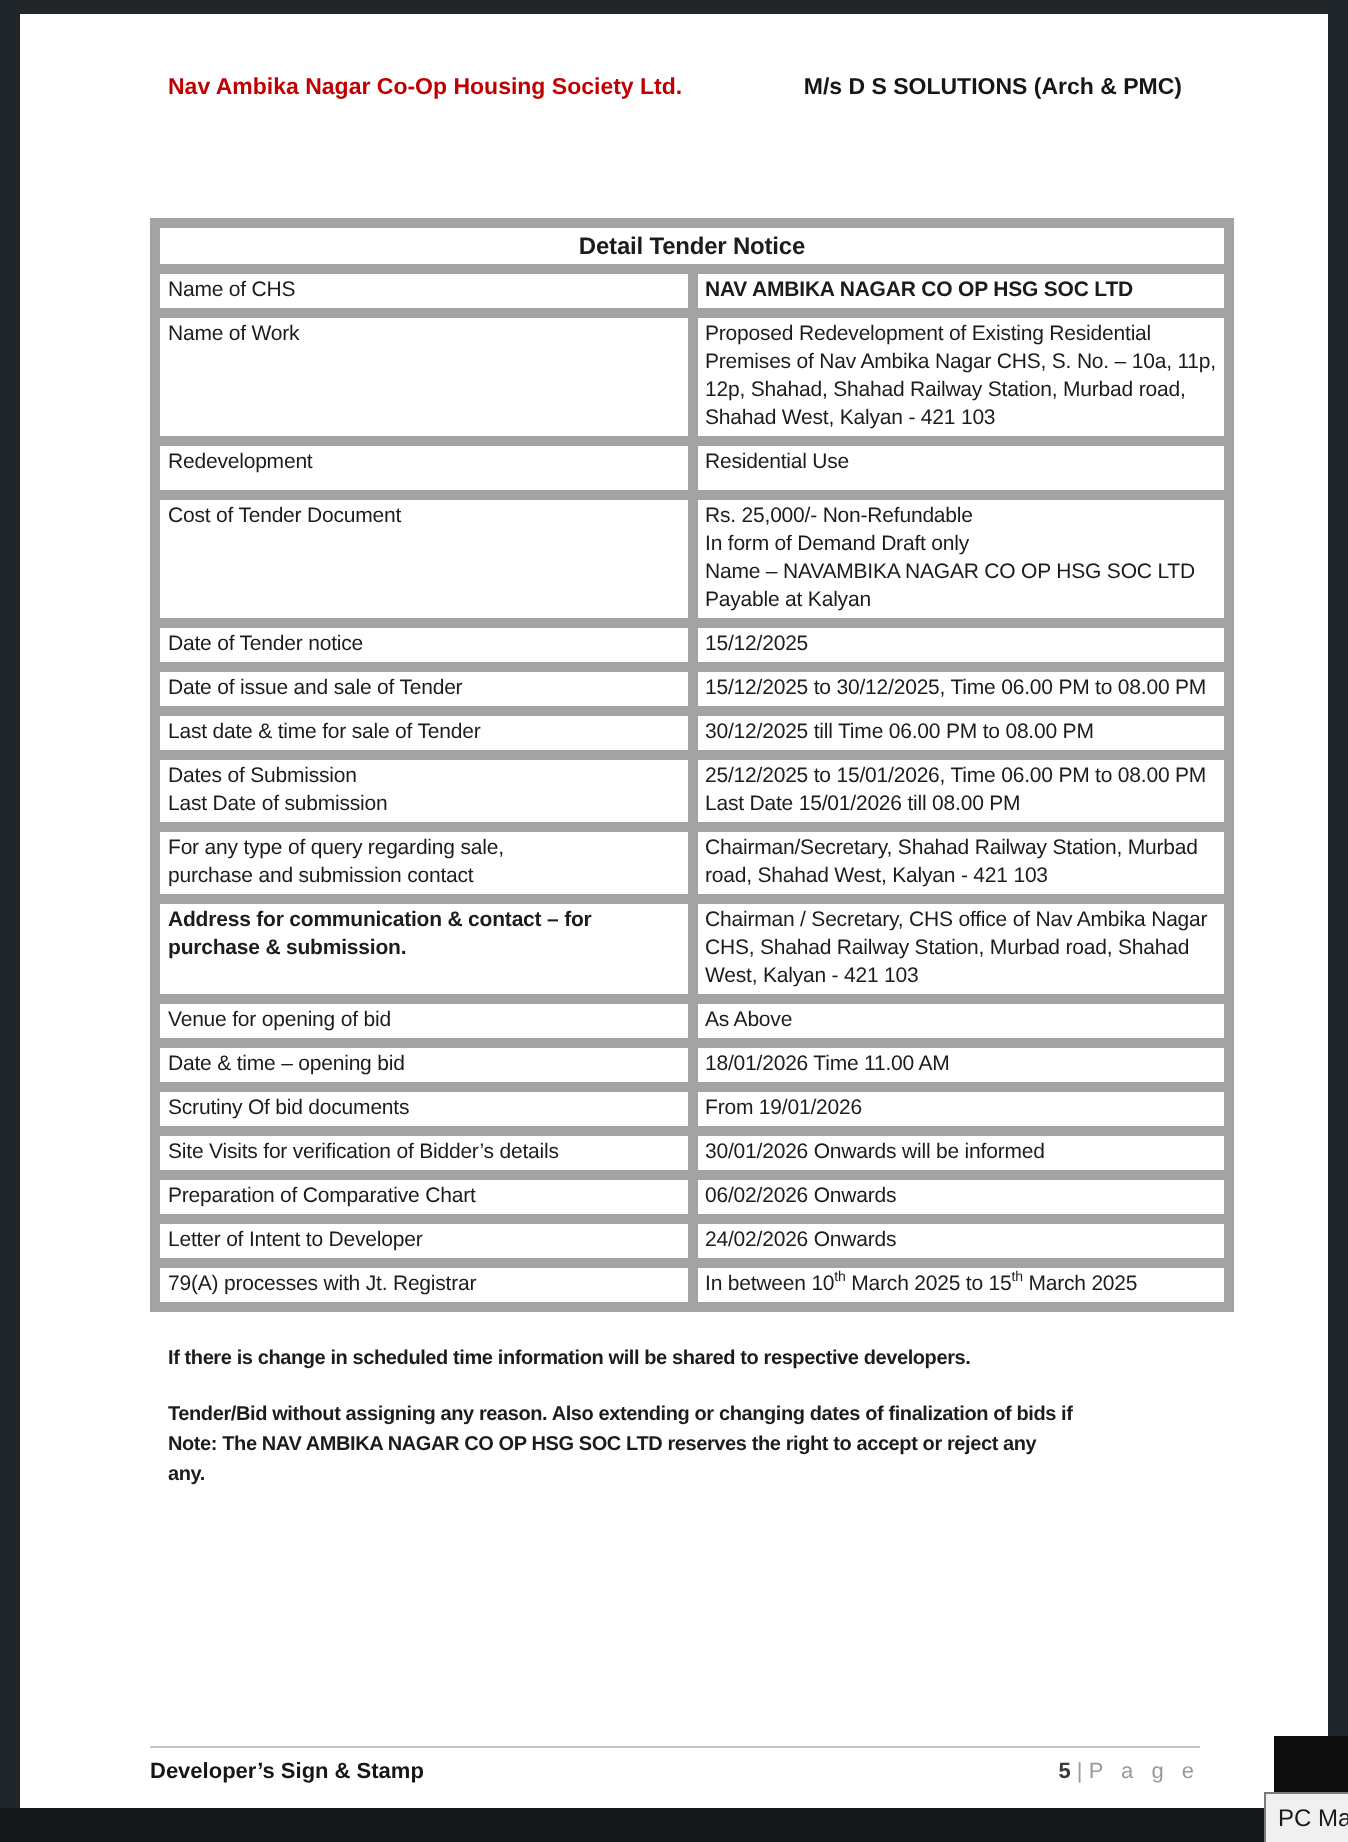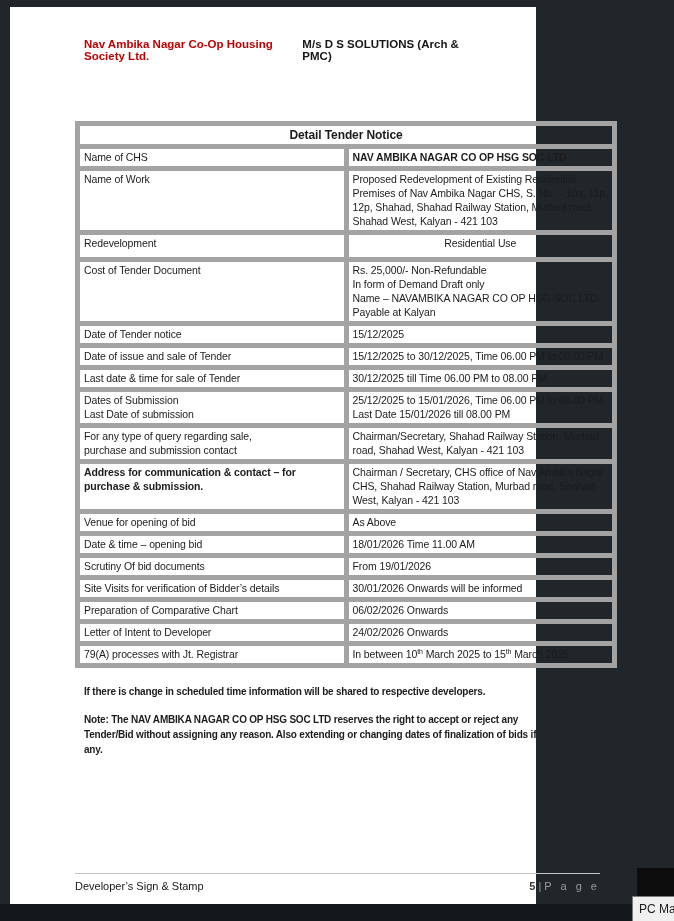--- a/index.html
+++ b/index.html
@@ -3,21 +3,21 @@
 <meta charset="utf-8">
 <style>
   html,body{margin:0;padding:0;}
   body{
     width:674px;height:921px;position:relative;overflow:hidden;
     background:#20262a;
     font-family:"Liberation Sans",sans-serif;
     color:#1c1c1c;
   }
   .page{
-    position:absolute;left:10px;top:7px;width:526px;height:898px;
+    position:absolute;left:10px;top:7px;width:654px;height:898px;
     background:#ffffff;z-index:1;
   }
   .doc-header{
     display:flex;justify-content:space-between;align-items:baseline;
     padding:31px 73px 0 74px;
     font-size:11.5px;font-weight:bold;
   }
   .society{color:#c00000;}
   .consultant{color:#161616;}
   table.tender{
@@ -43,21 +43,21 @@
   .notes{margin:16px 47px 0 74px;font-size:10px;font-weight:bold;letter-spacing:-0.2px;}
   .notes .para{margin-bottom:13px;}
   .notes .cell-line{line-height:15px;white-space:nowrap;}
   .footer{
     position:absolute;left:65px;top:866px;width:525px;
     border-top:1px solid #c6c6c6;
     padding-top:6px;
     display:flex;justify-content:space-between;align-items:baseline;
     font-size:11px;
   }
-  .sign{font-weight:normal;color:#161616;}
+  .sign{font-weight:bold;color:#161616;}
   .pageno{color:#9a9a9a;}
   .pageno .num{font-weight:bold;color:#3a3a3a;}
   .pageno .pw{letter-spacing:3px;}
   .black-corner{
     position:absolute;left:637px;top:868px;width:37px;height:38px;
     background:#0d0d0d;z-index:2;
   }
   .bottom-bar{
     position:absolute;left:0;top:904px;width:674px;height:17px;
     background:#14181b;z-index:1;
@@ -102,21 +102,21 @@
             <div class="cell-line">Proposed Redevelopment of Existing Residential</div>
             <div class="cell-line">Premises of Nav Ambika Nagar CHS, S. No. – 10a, 11p,</div>
             <div class="cell-line">12p, Shahad, Shahad Railway Station, Murbad road,</div>
             <div class="cell-line">Shahad West, Kalyan - 421 103</div>
           </td>
         </tr>
         <tr>
           <td class="c-label" style="padding-bottom: 7px;">
             <div class="cell-line">Redevelopment</div>
           </td>
-          <td class="c-value" style="padding-bottom: 6px; text-align: center;">
+          <td class="c-value" style="padding-bottom: 6px;">
             <div class="cell-line">Residential Use</div>
           </td>
         </tr>
         <tr>
           <td class="c-label">
             <div class="cell-line">Cost of Tender Document</div>
           </td>
           <td class="c-value">
             <div class="cell-line">Rs. 25,000/- Non-Refundable</div>
             <div class="cell-line">In form of Demand Draft only</div>
@@ -236,22 +236,22 @@
           </td>
         </tr>
       </tbody>
   </table>
 
   <div class="notes">
     <div class="para">
         <div class="cell-line">If there is change in scheduled time information will be shared to respective developers.</div>
       </div>
     <div class="para">
+        <div class="cell-line">Tender/Bid without assigning any reason. Also extending or changing dates of finalization of bids if</div>
         <div class="cell-line">Note: The NAV AMBIKA NAGAR CO OP HSG SOC LTD reserves the right to accept or reject any</div>
-        <div class="cell-line">Tender/Bid without assigning any reason. Also extending or changing dates of finalization of bids if</div>
         <div class="cell-line">any.</div>
       </div>
   </div>
 
   <div class="footer">
     <span class="sign">Developer’s Sign &amp; Stamp</span>
     <span class="pageno"><span class="num">5</span>&nbsp;<span>|</span>&nbsp;<span class="pw">P a g e</span></span>
   </div>
 
 </div>

